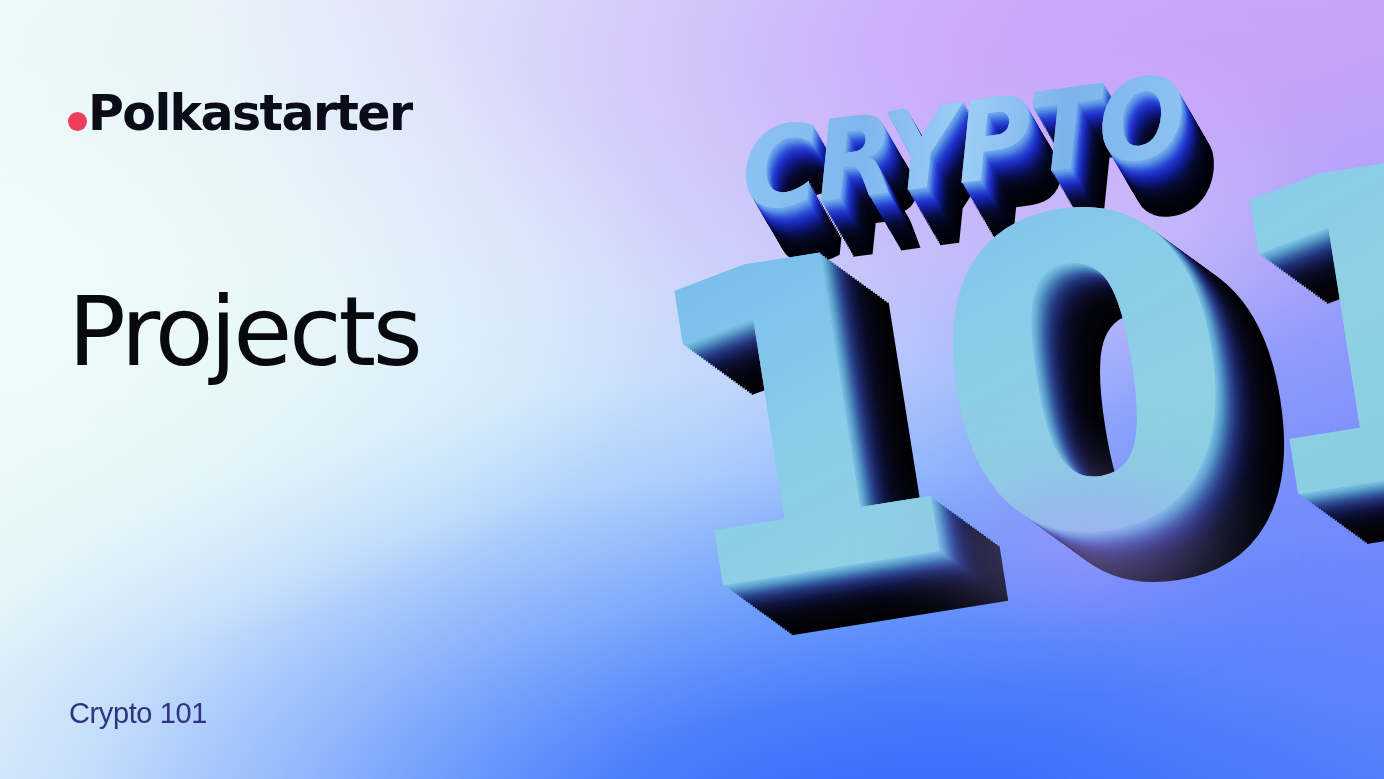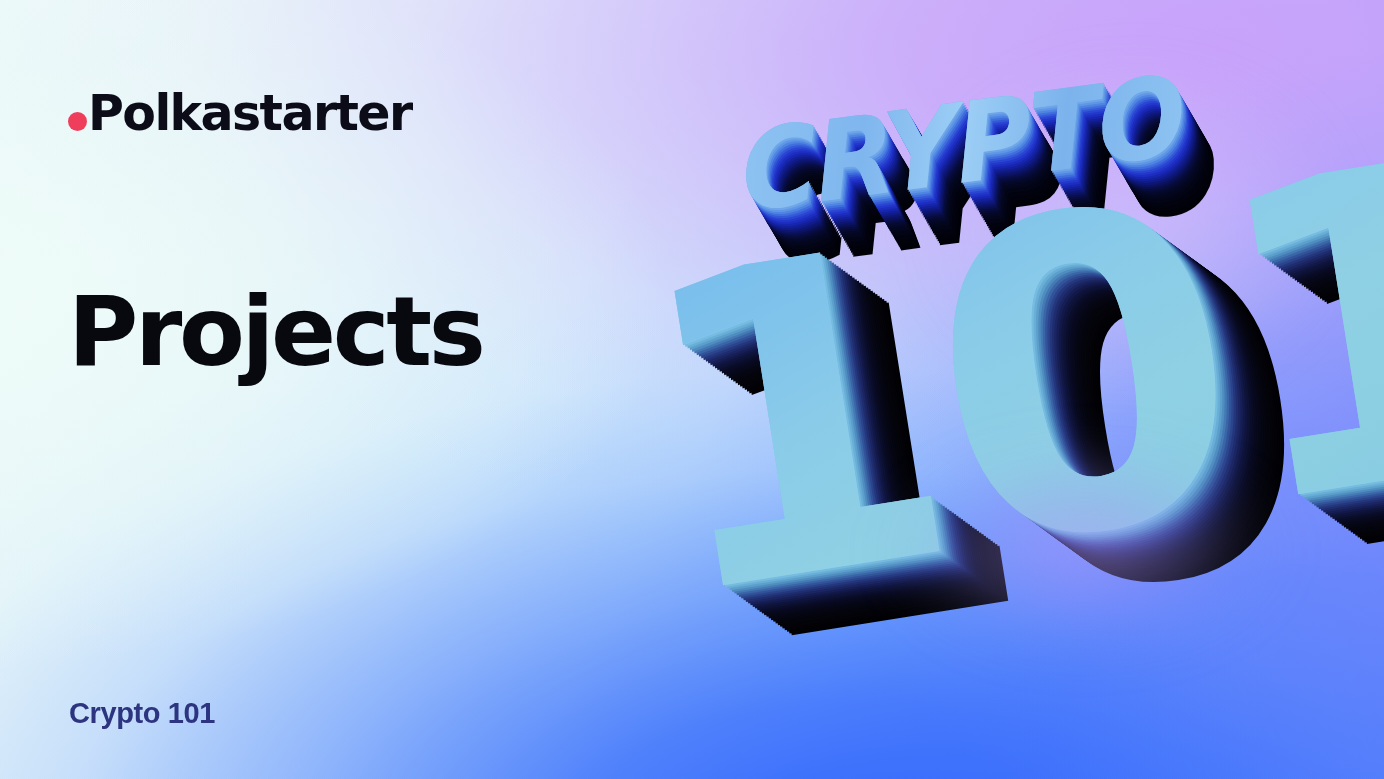--- a/index.html
+++ b/index.html
@@ -303,21 +303,21 @@
     letter-spacing: -1.6px;
     color: #0c0c18;
     line-height: 1;
   }
 
   .headline {
     position: absolute;
     left: 68px;
     top: 263px;
     font-family: "DejaVu Sans", sans-serif;
-    font-weight: 700;
+    font-weight: 400;
     font-size: 96px;
     letter-spacing: -3.4px;
     color: #08080f;
     line-height: 1;
   }
 
   .subhead {
     position: absolute;
     left: 69px;
     top: 394px;
@@ -328,21 +328,21 @@
     line-height: 1.04;
     letter-spacing: -0.4px;
     color: #1e2430;
   }
 
   .footer-label {
     position: absolute;
     left: 69px;
     top: 676px;
     font-family: "Liberation Sans", sans-serif;
-    font-weight: 700;
+    font-weight: 400;
     font-size: 29px;
     letter-spacing: -0.4px;
     color: #2d3580;
   }
 </style>
 </head>
 <body>
 
 <div class="banner">
 

